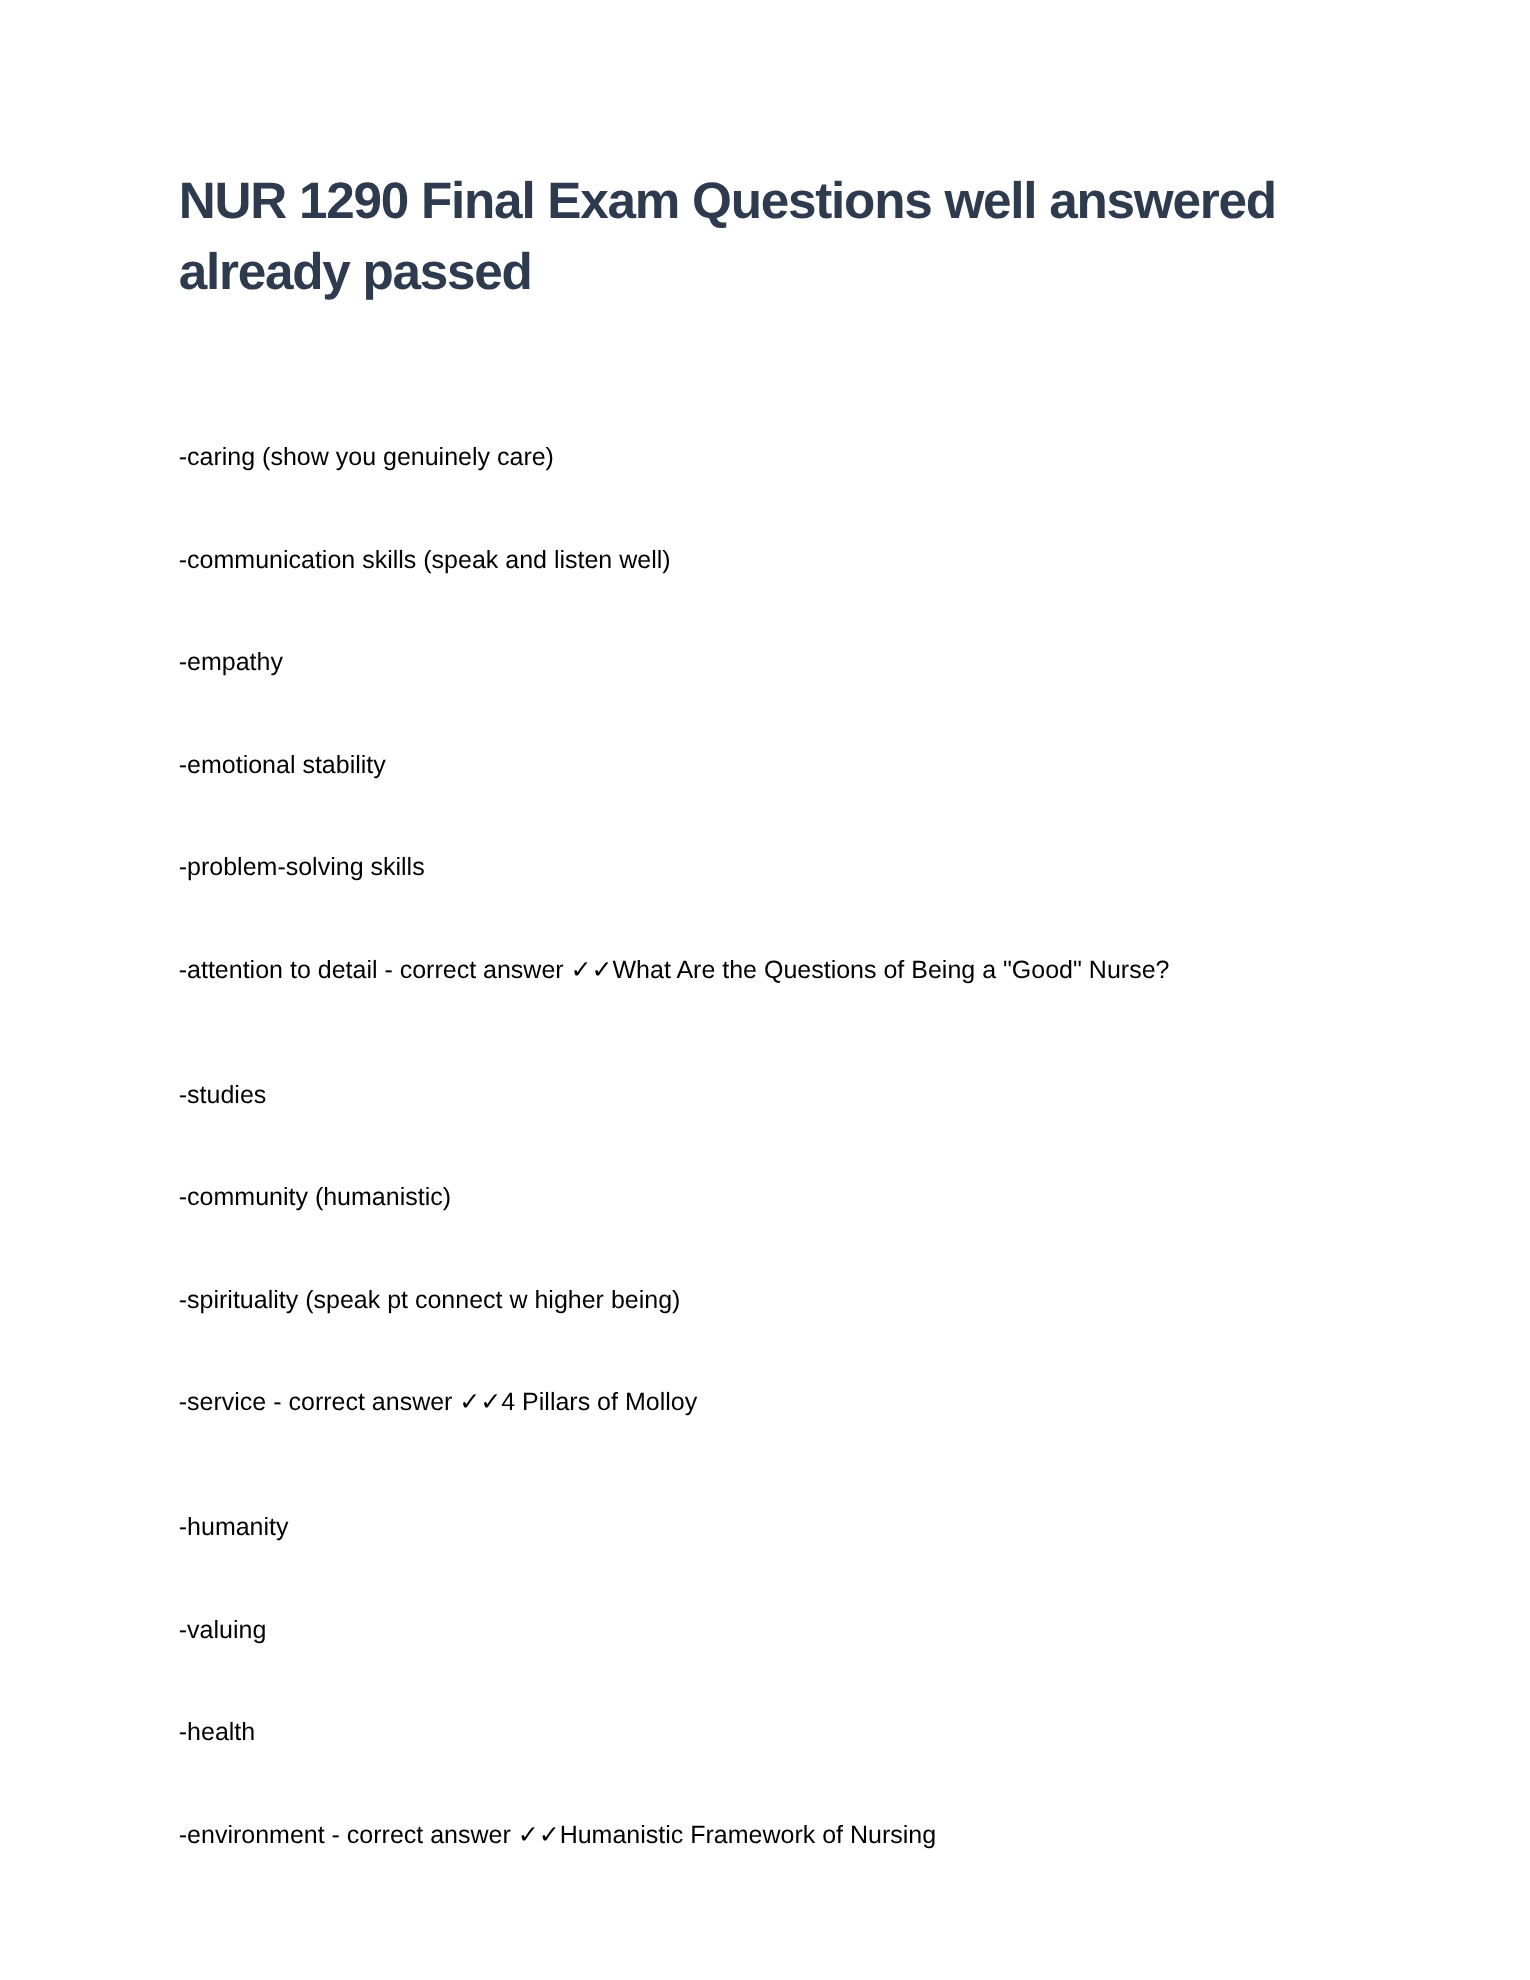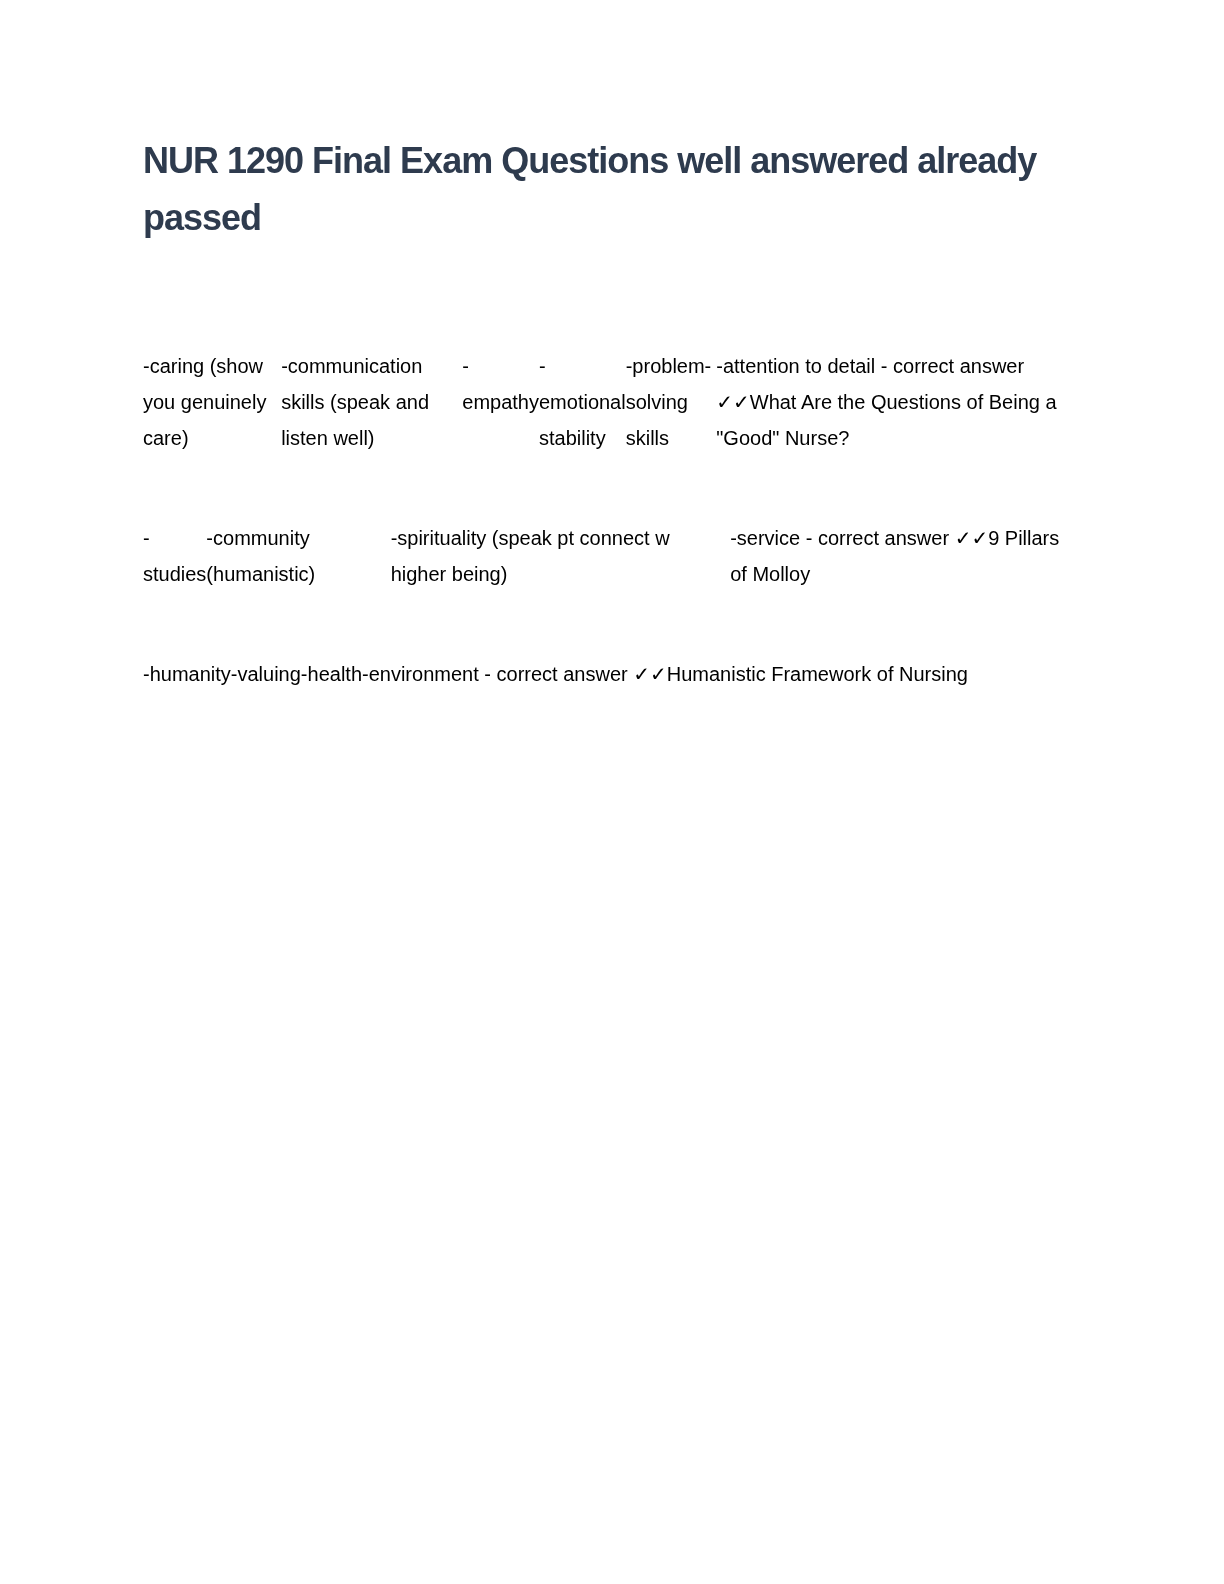--- a/index.html
+++ b/index.html
@@ -13,35 +13,37 @@
     height: 1584px;
     background: #ffffff;
     box-sizing: border-box;
     padding: 132px 143px 0 143px;
     font-family: "Liberation Sans", "DejaVu Sans", sans-serif;
     overflow: hidden;
   }
   .doc-title {
     margin: 0;
     color: #2e3b4e;
-    font-size: 36px;
+    font-size: 41px;
     line-height: 57px;
     font-weight: 700;
     letter-spacing: -1px;
     max-width: 900px;
   }
   .doc-body {
     margin-top: 102px;
     color: #000000;
     font-size: 20px;
     line-height: 36px;
     max-width: 938px;
   }
   .section {
     display: flex;
+    flex-direction: column;
+    gap: 32px;
   }
   .section + .section {
     margin-top: 50px;
   }
   .line {
     margin: 0 0 14px 0;
   }
 </style>
 </head>
 <body>
@@ -57,21 +59,21 @@
       <p class="line">-empathy</p>
       <p class="line">-emotional stability</p>
       <p class="line">-problem-solving skills</p>
       <p class="line">-attention to detail - correct answer ✓✓What Are the Questions of Being a "Good" Nurse?</p>
     </section>
 
     <section class="section">
       <p class="line">-studies</p>
       <p class="line">-community (humanistic)</p>
       <p class="line">-spirituality (speak pt connect w higher being)</p>
-      <p class="line">-service - correct answer ✓✓9 Pillars of Molloy</p>
+      <p class="line">-service - correct answer ✓✓4 Pillars of Molloy</p>
     </section>
 
 
     <section class="section">
       <p class="line">-humanity</p>
       <p class="line">-valuing</p>
       <p class="line">-health</p>
       <p class="line">-environment - correct answer ✓✓Humanistic Framework of Nursing</p>
     </section>
 

